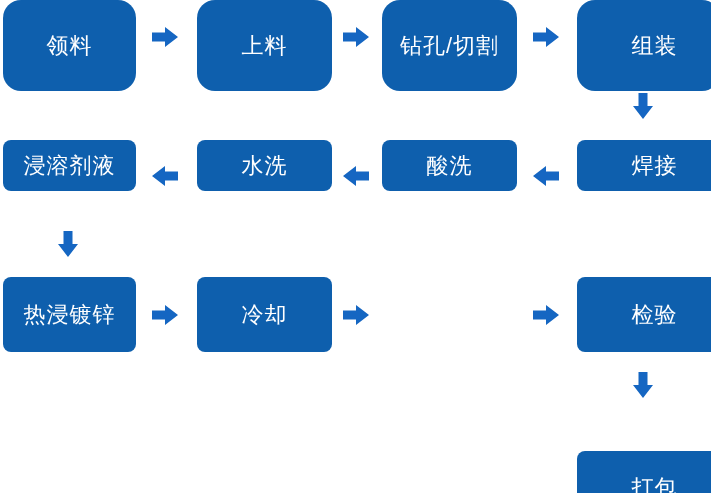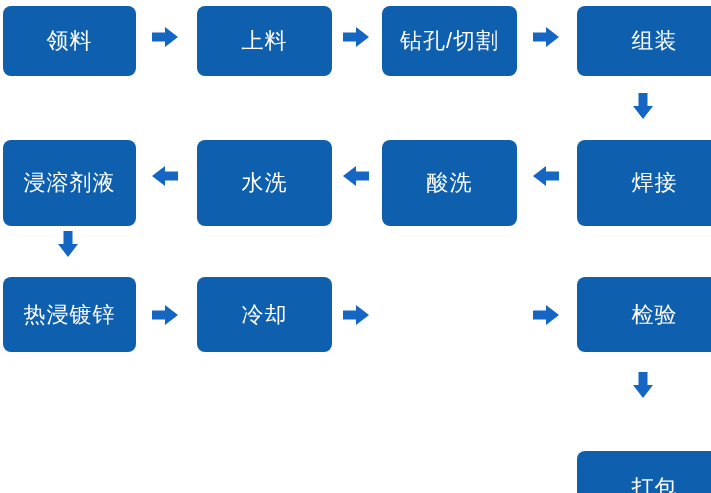--- a/index.html
+++ b/index.html
@@ -28,22 +28,22 @@
     font-size: 22px;
     letter-spacing: 1px;
     white-space: nowrap;
   }
   
   .c1 { left: 3px;   width: 133px; }
   .c2 { left: 197px; width: 135px; }
   .c3 { left: 382px; width: 135px; }
   .c4 { left: 577px; width: 131px; padding-left: 12px; }
   
-  .r1 { top: 6px;   height: 70px; }
-  .r2 { top: 140px; height: 86px; }
+  .r1 { top: 0;   height: 91px; border-radius: 18px; }
+  .r2 { top: 140px; height: 51px; }
   .r3 { top: 277px; height: 75px; }
   .r4 { top: 417px; height: 74px; margin-top: 34px; }
   .arrow {
     position: absolute;
     color: var(--arrow-fill);
     line-height: 0;
   }
 </style>
 </head>
 <body>

